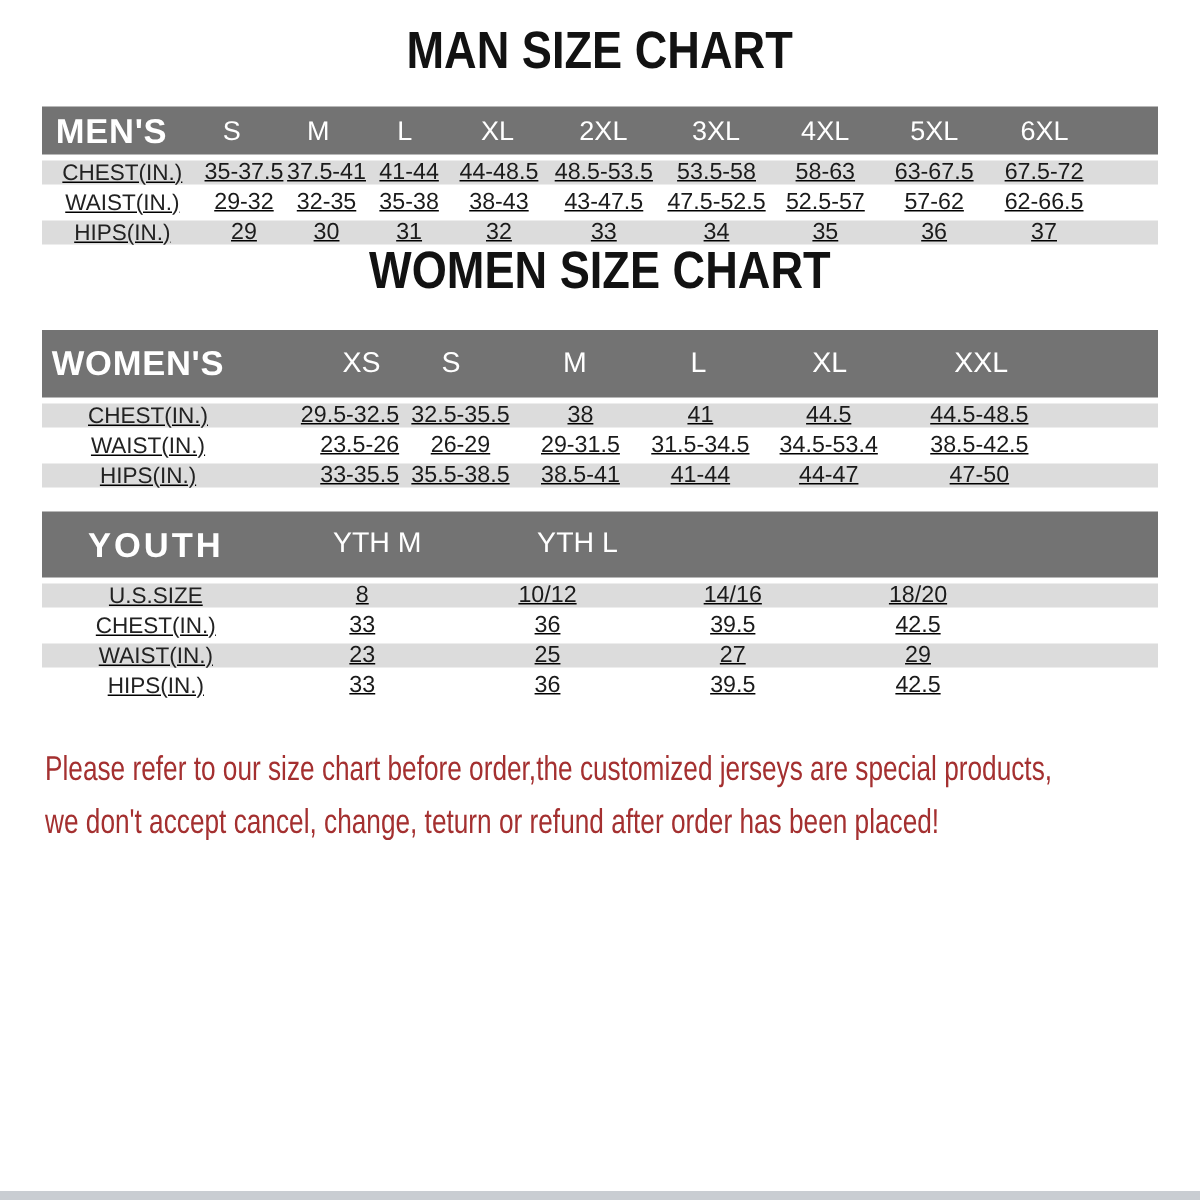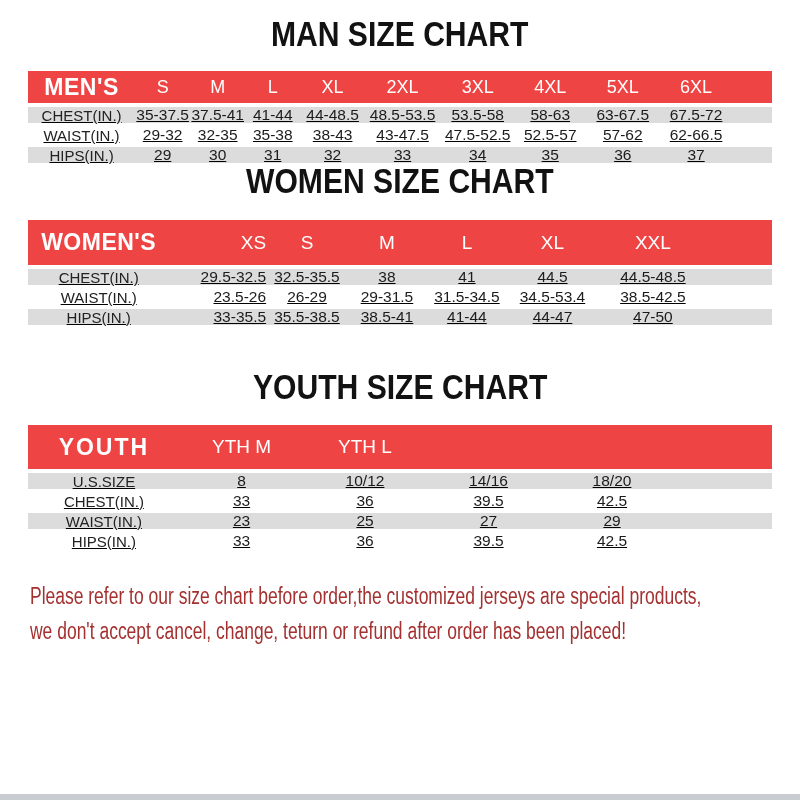--- a/index.html
+++ b/index.html
@@ -49,22 +49,23 @@
 
   
   .tbl { width: 744px; margin-left: 28px; }
   .mt-men   { margin-top: 15px; }
   .mt-women { margin-top: 17px; }
   .mt-youth { margin-top: 16px; }
 
   .thead {
     display: flex;
     align-items: center;
-    background: #ef4444;
+    background: #737373;
     color: #ffffff;
+    gap: 10px;
   }
   .men   .thead { height: 32px; }
   .women .thead { height: 45px; }
   .youth .thead { height: 44px; }
 
   .trow {
     display: flex;
     align-items: center;
     height: 16px;
     margin-top: 4px;
@@ -241,23 +242,20 @@
       <span class="c c1 val">33-35.5</span>
       <span class="c c2 val">35.5-38.5</span>
       <span class="c c3 val">38.5-41</span>
       <span class="c c4 val">41-44</span>
       <span class="c c5 val">44-47</span>
       <span class="c c6 val">47-50</span>
       <span class="c cf"></span>
     </div>
   </div>
 
-  <h2 class="section-heading sh-youth">
-    <span class="cond">YOUTH SIZE CHART</span>
-  </h2>
 
   <div class="tbl youth mt-youth">
     <div class="thead">
       <span class="c c0 corner">YOUTH</span>
       <span class="c c2 hcell">YTH M</span>
       <span class="c c3 hcell">YTH L</span>
       <span class="c cf"></span>
     </div>
     <div class="trow gray">
       <span class="c c0 rlabel">U.S.SIZE</span>

